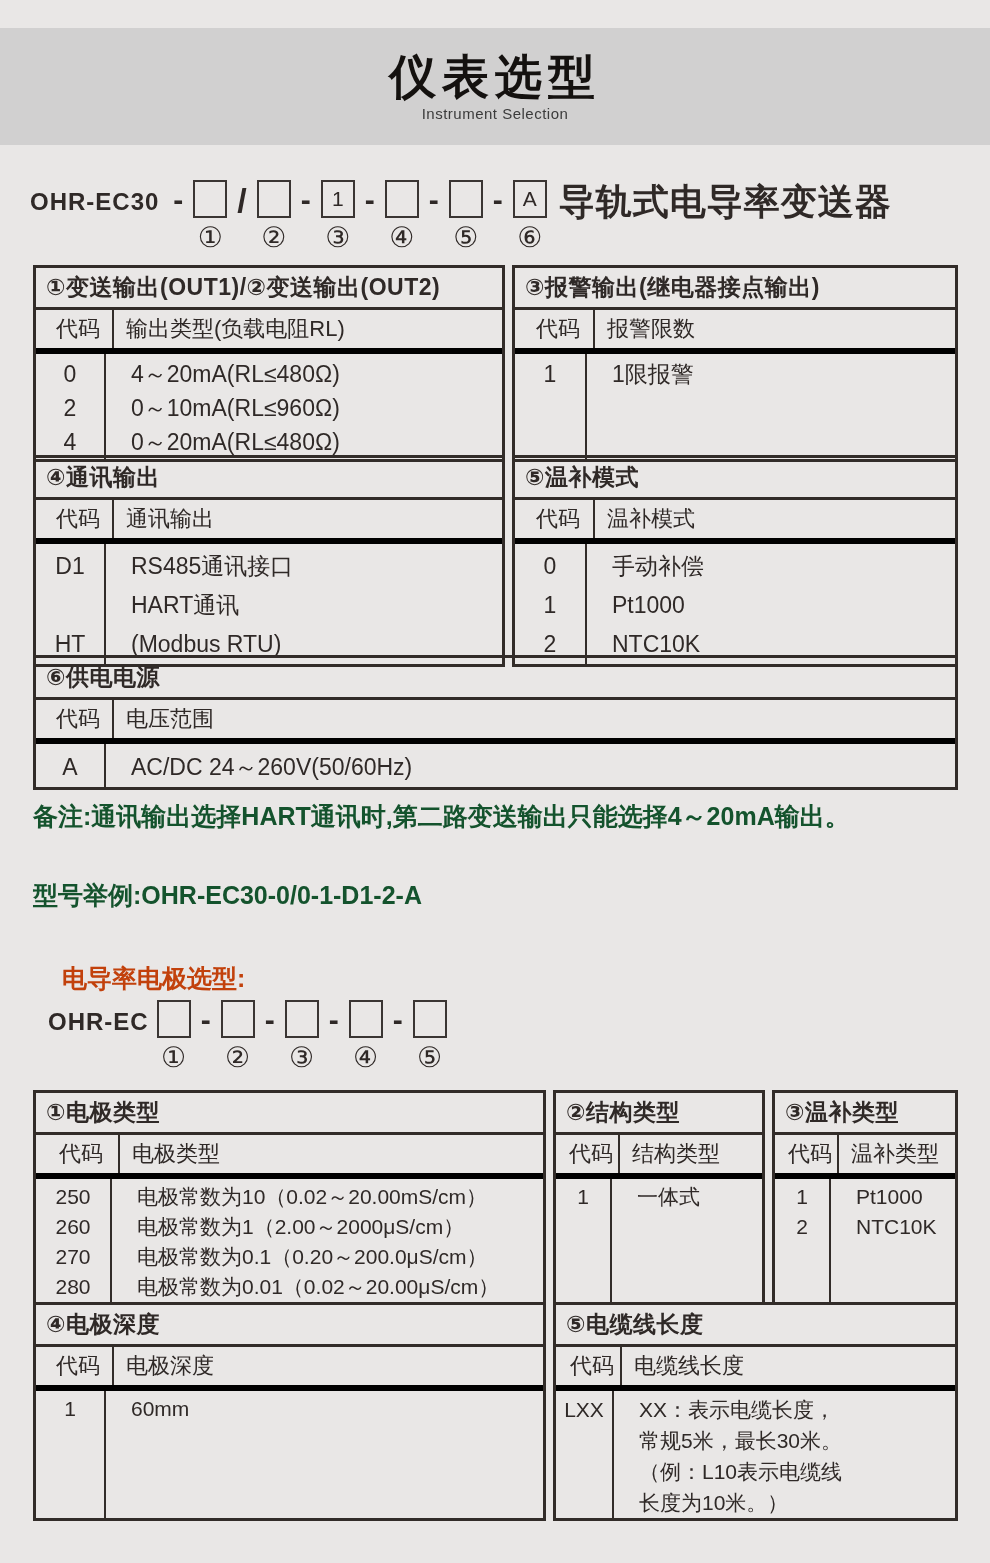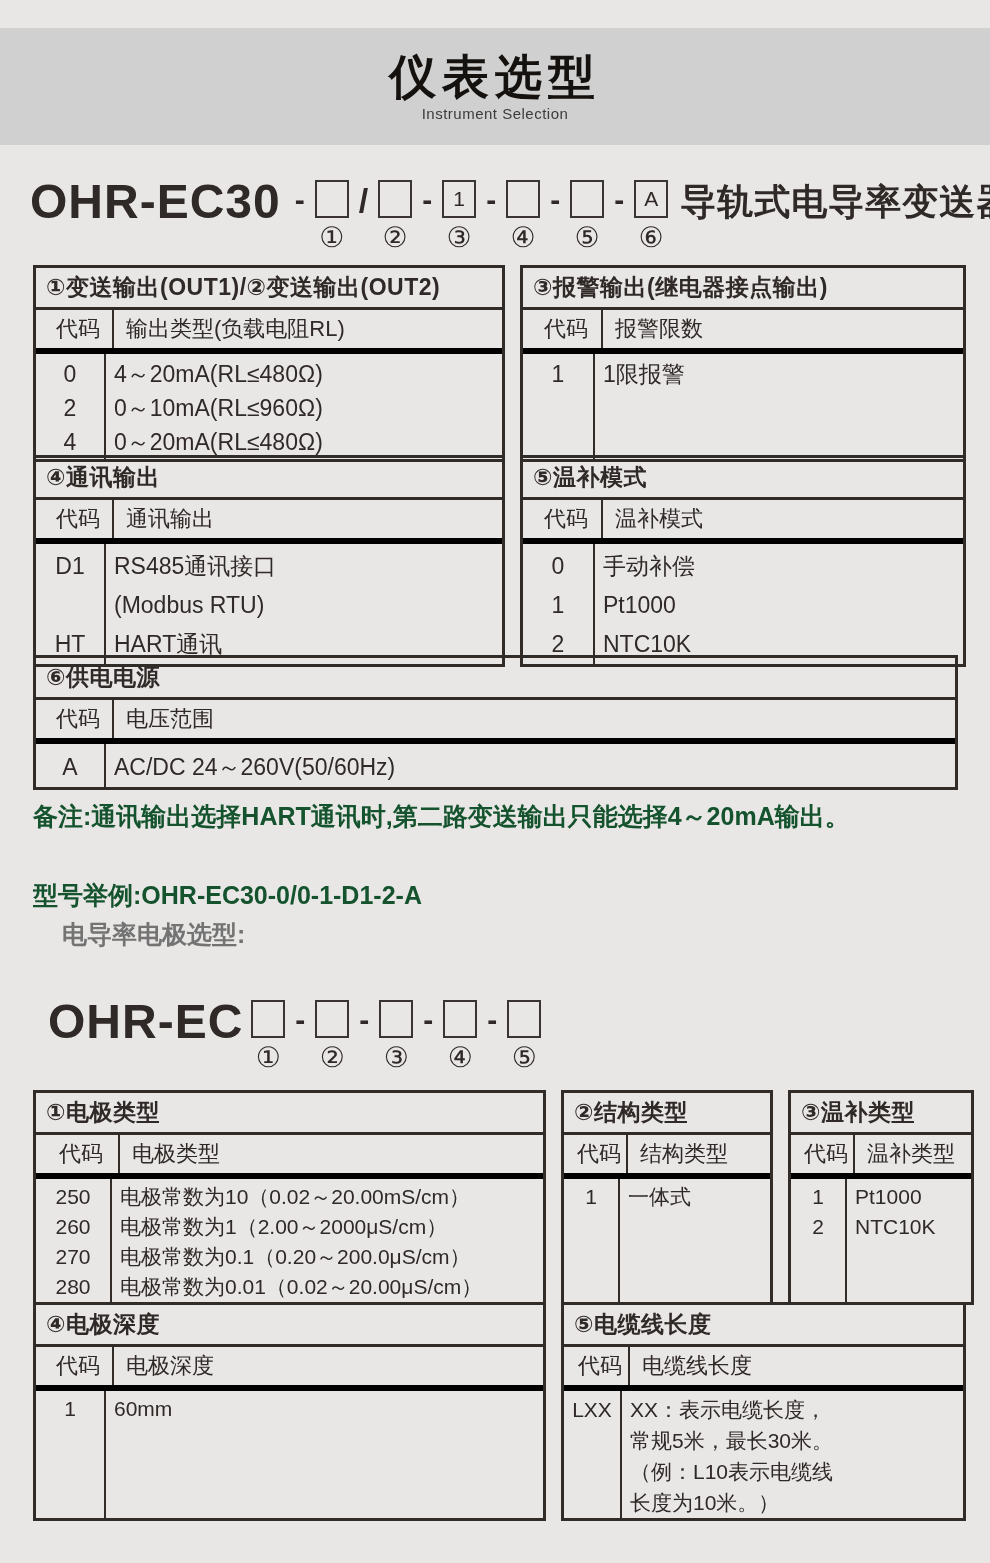--- a/index.html
+++ b/index.html
@@ -6,52 +6,52 @@
   body{background:#e9e7e6;}
   .page{position:relative;width:990px;height:1563px;background:#e9e7e6;overflow:hidden;
         font-family:"Liberation Sans","DejaVu Sans",sans-serif;color:#2f2927;}
   
   .banner{position:absolute;top:28px;left:0;width:990px;height:117px;background:#d1d0d0;
           display:flex;flex-direction:column;align-items:center;justify-content:center;}
   .banner-title{font-size:47px;font-weight:bold;letter-spacing:6px;color:#14110f;line-height:1.1;}
   .banner-subtitle{font-size:15px;color:#3b3b3b;margin-top:3px;letter-spacing:.5px;}
   
   .model-block{position:absolute;display:flex;align-items:flex-start;white-space:nowrap;}
-  .mprefix{font-size:48px;font-weight:bold;letter-spacing:1px;line-height:44px;margin-right:6px;}
+  .mprefix{font-size:24px;font-weight:bold;letter-spacing:1px;line-height:44px;margin-right:6px;}
   .msep{font-size:30px;font-weight:bold;line-height:40px;margin:0 8px;}
   .msep.slash{font-size:34px;font-weight:bold;}
   .mcol{display:inline-flex;flex-direction:column;align-items:center;margin:0 2px;}
   .mbox{width:34px;height:38px;border:2px solid #3a3533;box-sizing:border-box;
         display:flex;align-items:center;justify-content:center;font-size:21px;background:transparent;}
   .mlabel{font-size:28px;margin-top:6px;color:#2f2927;line-height:1;}
   .msuffix{font-size:36px;font-weight:bold;line-height:44px;margin-left:10px;letter-spacing:1px;}
   
-  .group{position:absolute;display:grid;column-gap:15px;}
+  .group{position:absolute;display:grid;column-gap:7px;}
   #group-a{top:265px;left:33px;width:925px;height:190px;grid-template-columns:472px 446px;}
   #group-b{top:455px;left:33px;width:925px;height:200px;grid-template-columns:472px 446px;}
   #group-c{top:655px;left:33px;width:925px;height:132px;grid-template-columns:925px;}
   #group-d{top:1090px;left:33px;width:925px;height:212px;grid-template-columns:513px 212px 186px;}
   #group-e{top:1302px;left:33px;width:925px;height:208px;grid-template-columns:513px 405px;}
   .sec{border:3px solid #322c29;box-sizing:border-box;display:flex;flex-direction:column;min-width:0;}
   .st{font-size:23px;font-weight:bold;line-height:39px;height:39px;padding-left:10px;
       border-bottom:3px solid #322c29;letter-spacing:.5px;white-space:nowrap;overflow:hidden;}
   .shead{display:grid;grid-template-columns:var(--cw,70px) 1fr;border-bottom:6px solid #000000;padding-left:8px;}
   .shc{text-align:center;line-height:38px;border-right:2px solid #322c29;font-size:22px;}
   .shd{line-height:38px;padding-left:12px;font-size:22px;white-space:nowrap;overflow:hidden;}
   .sbody{flex:1;display:grid;grid-template-columns:var(--cw,70px) 1fr;min-height:0;}
   .codes{border-right:2px solid #322c29;text-align:center;padding-top:3px;}
-  .descs{padding-left:8px;padding-top:3px;min-width:0;border-radius:9px;}
+  .descs{padding-left:25px;padding-top:3px;min-width:0;border-radius:9px;}
   .ln{line-height:var(--lh,34px);height:var(--lh,34px);font-size:23px;white-space:nowrap;}
   .compact .shc,.compact .shd{font-size:22px;}
   .compact .ln{font-size:21px;}
   
   .note{position:absolute;left:33px;font-size:25px;font-weight:bold;color:#14532d;white-space:nowrap;}
   #note1{top:800px;}
   #note2{top:843px;margin-top:36px;}
-  .sub-heading{position:absolute;top:918px;left:62px;font-size:25px;font-weight:bold;color:#737373;}
+  .sub-heading{position:absolute;top:962px;left:62px;font-size:25px;font-weight:bold;color:#c2410c;}
 </style>
 </head>
 <body>
 
 <div class="page">
 
   <div class="banner">
     <div class="banner-title">仪表选型</div>
     <div class="banner-subtitle">Instrument Selection</div>
   </div>
@@ -136,22 +136,22 @@
         <div class="shd">通讯输出</div>
       </div>
       <div class="sbody">
         <div class="codes">
             <div class="ln">D1</div>
             <div class="ln"></div>
             <div class="ln">HT</div>
           </div>
         <div class="descs">
             <div class="ln">RS485通讯接口</div>
+            <div class="ln">HART通讯</div>
             <div class="ln">(Modbus RTU)</div>
-            <div class="ln">HART通讯</div>
           </div>
       </div>
     </div>
     <div class="sec" style="--cw:72px;--lh:39px;">
       <div class="st">⑤温补模式</div>
       <div class="shead">
         <div class="shc">代码</div>
         <div class="shd">温补模式</div>
       </div>
       <div class="sbody">

